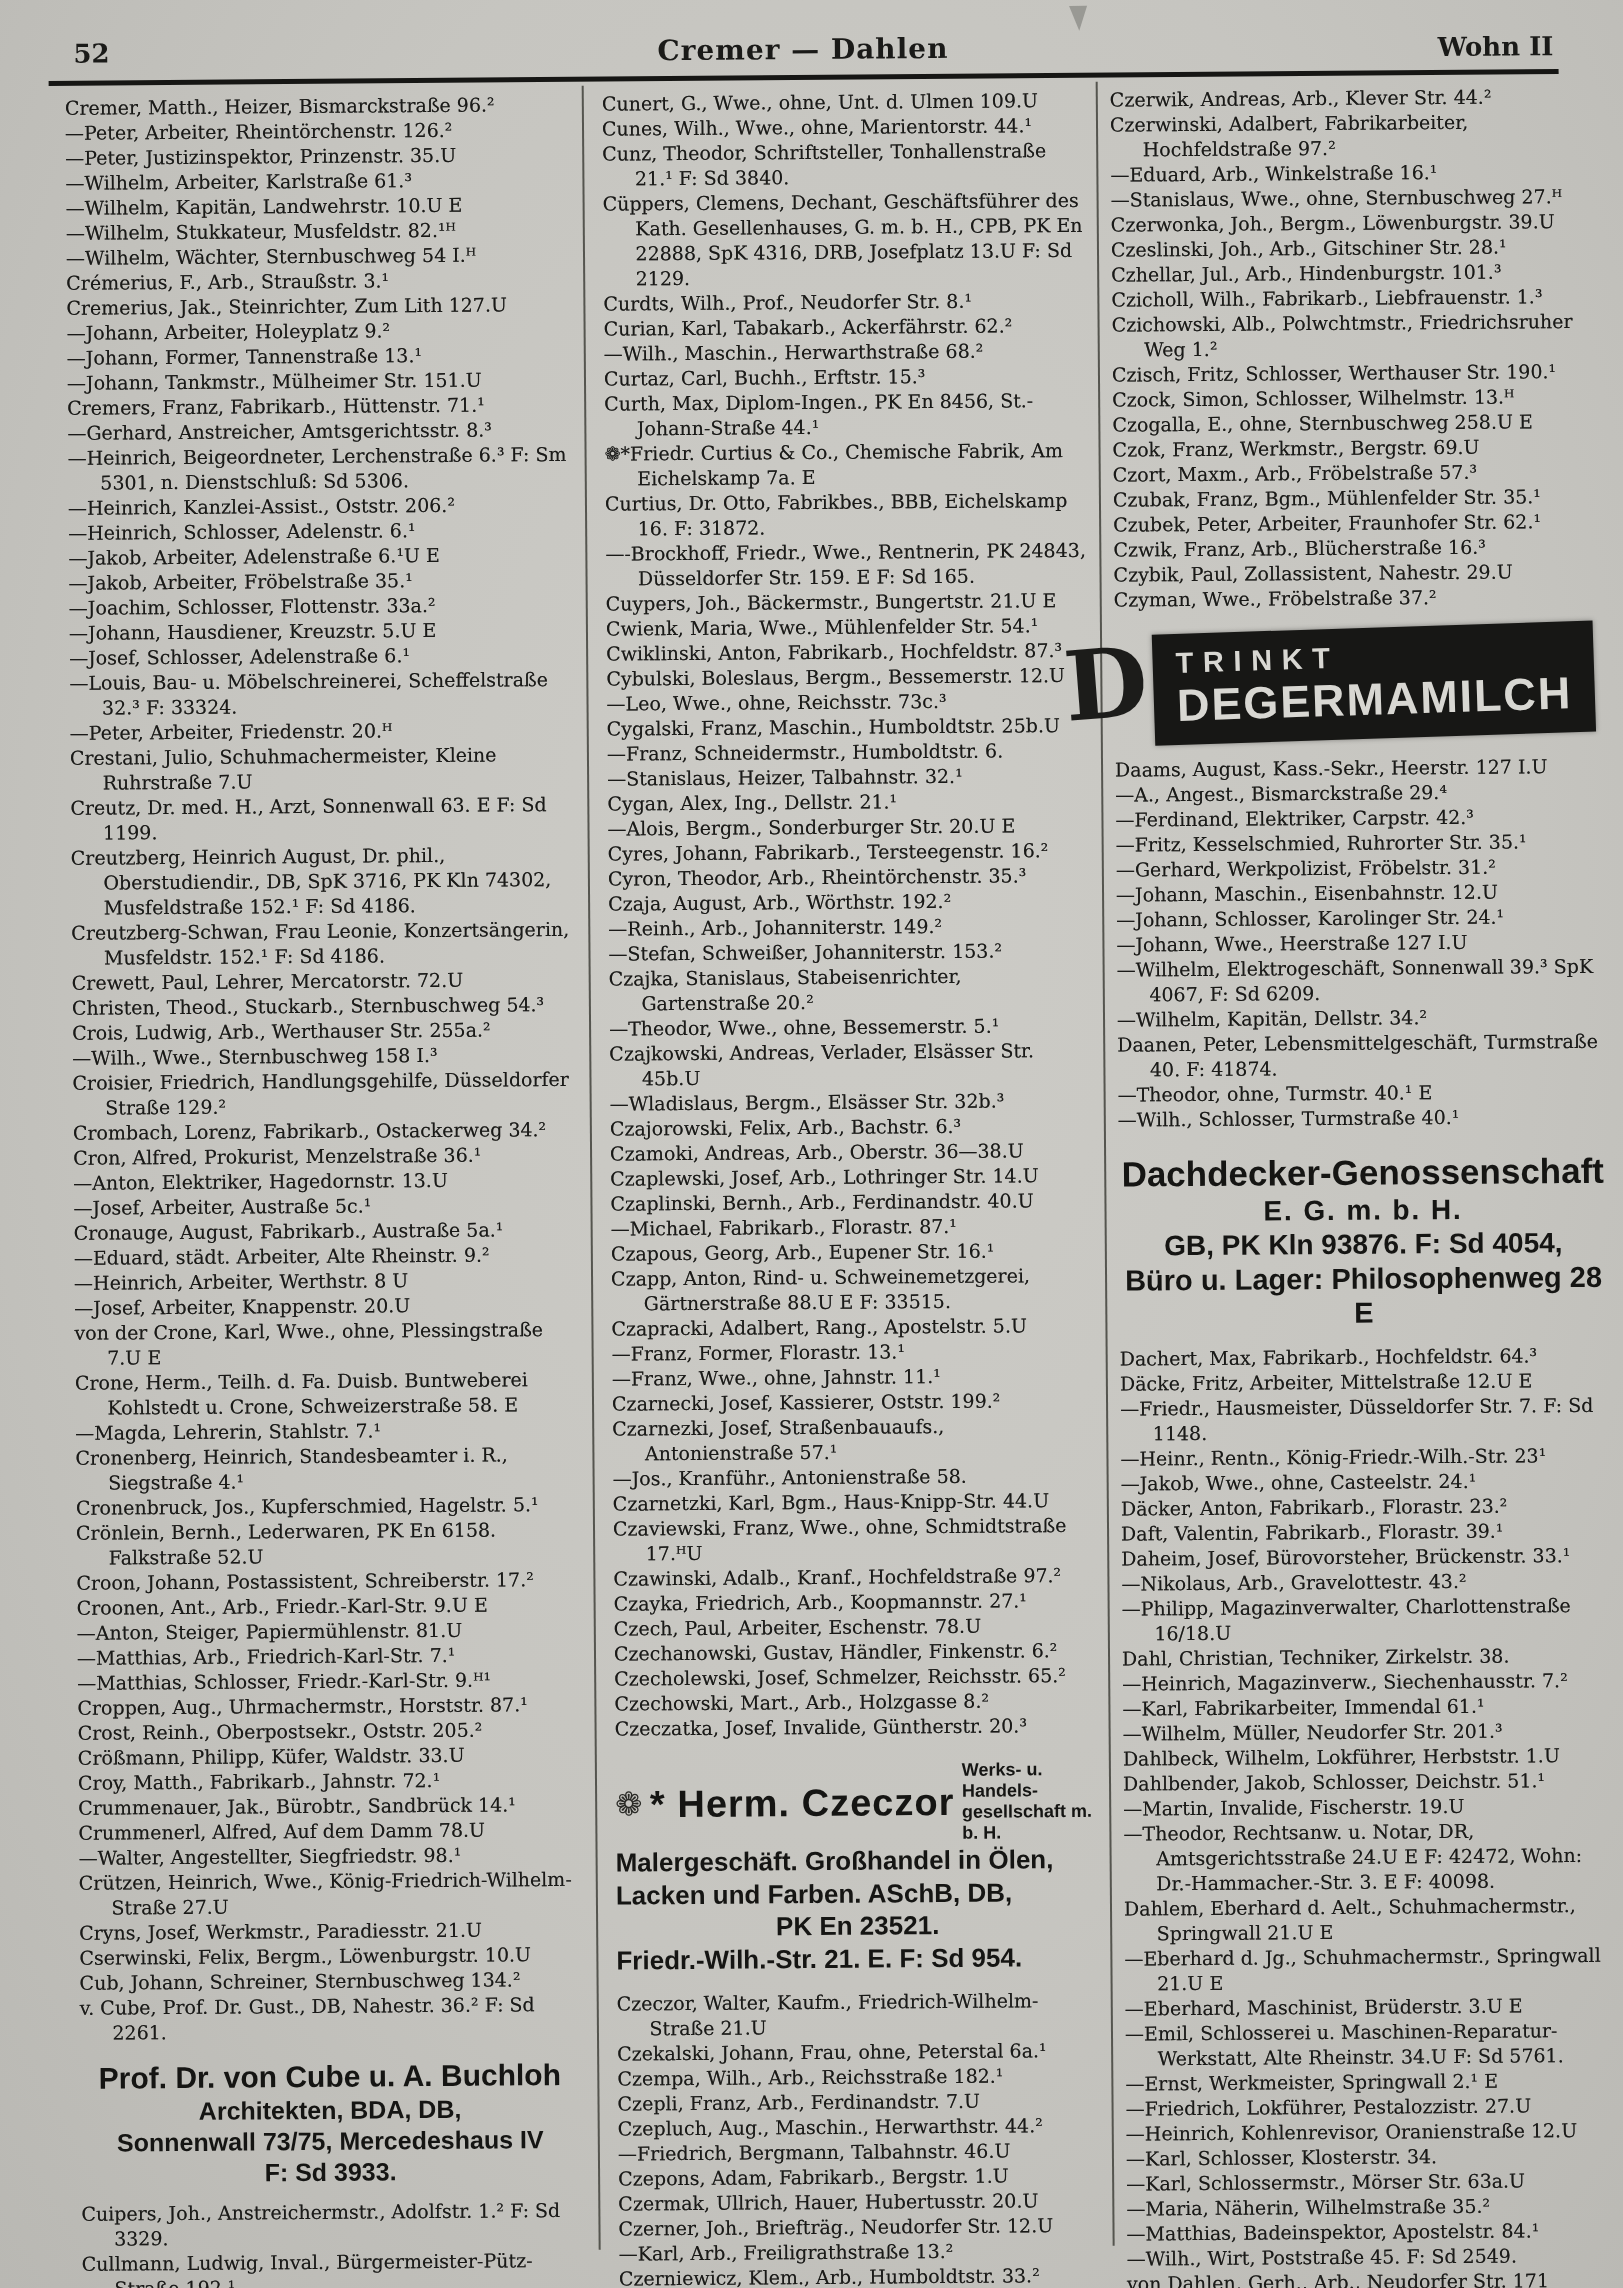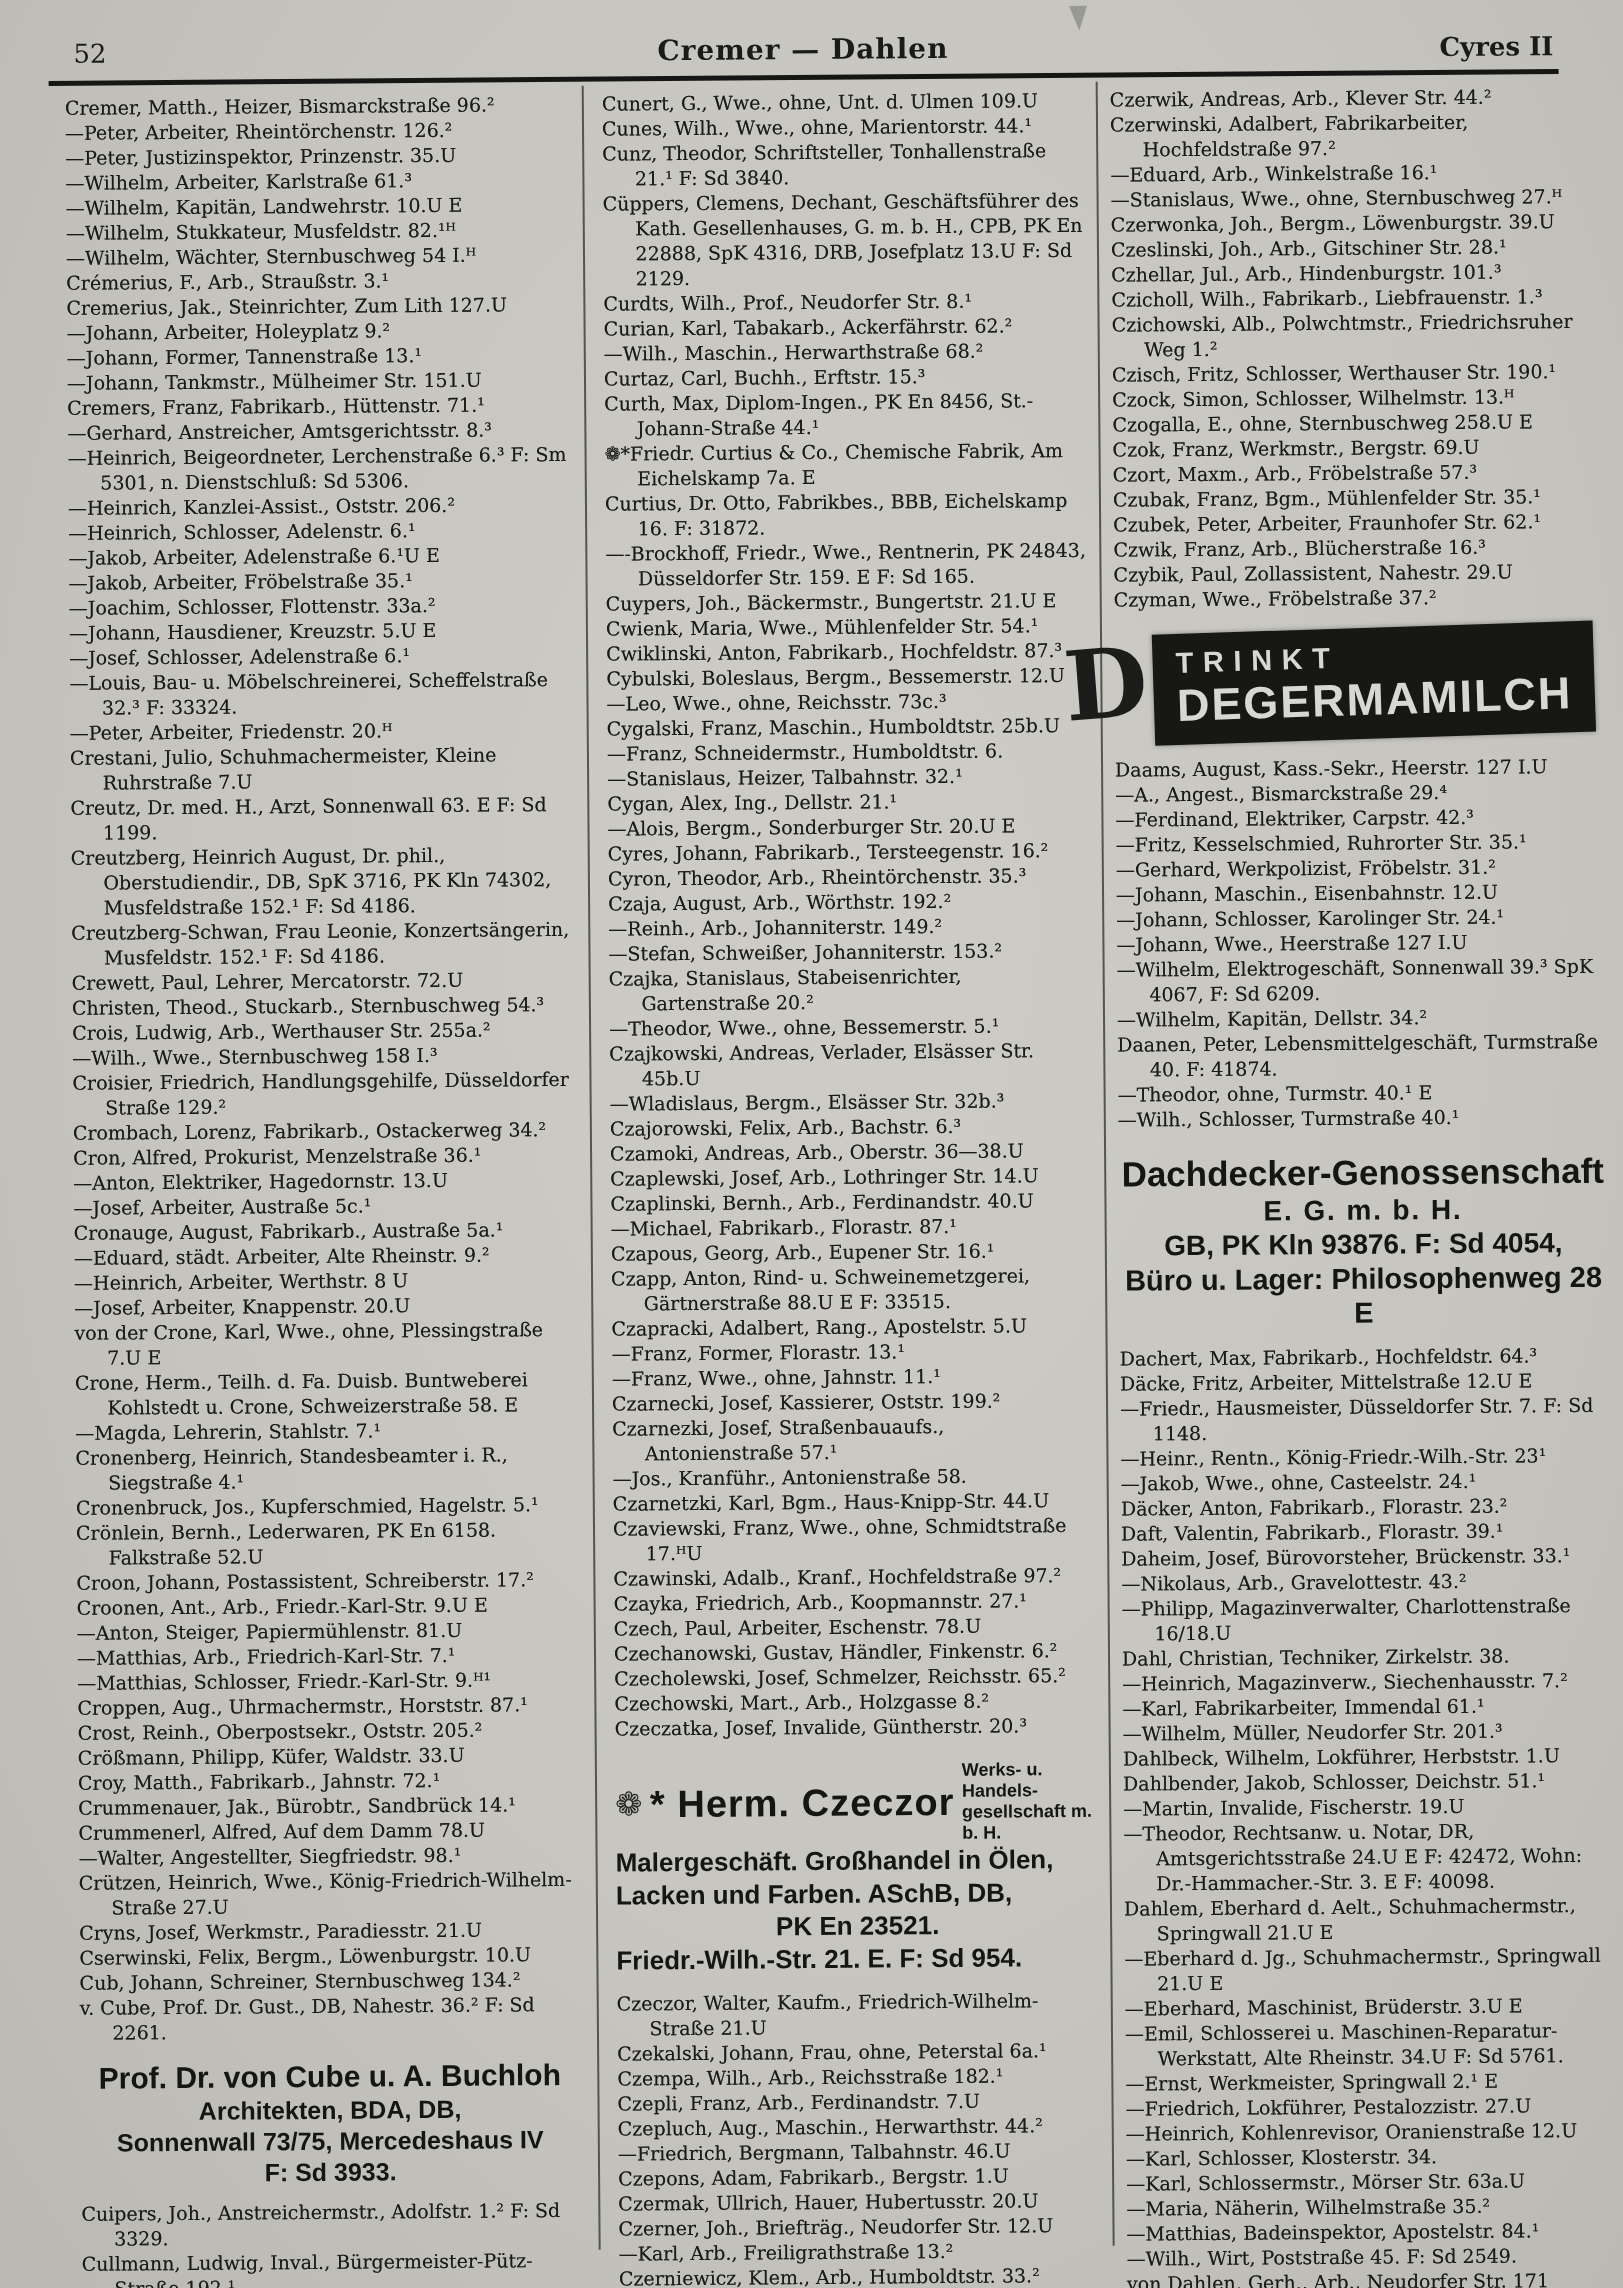--- a/index.html
+++ b/index.html
@@ -4,21 +4,21 @@
 <style>
   html,body{margin:0;padding:0;}
   .page{position:relative;width:1623px;height:2288px;overflow:hidden;
         background:radial-gradient(ellipse at 52% 40%, #cdccc7 0%, #c6c5c0 55%, #b9b8b3 100%);
         font-family:"DejaVu Serif", serif;color:#1a1a18;}
   .sheet{position:absolute;inset:0;transform:rotate(-0.45deg);}
   .smudge{position:absolute;left:1078px;top:7.6px;width:0;height:0;
           border-left:10.5px solid transparent;border-right:8.6px solid transparent;
           border-top:25px solid #8d8d88;opacity:.8;}
   .pagehead{position:absolute;top:25px;left:0;width:100%;height:48px;}
-  .page-num{position:absolute;left:82px;top:7.6px;font-size:26px;font-weight:normal;}
+  .page-num{position:absolute;left:82px;top:7.6px;font-size:26px;font-weight:bold;}
   .page-title{position:absolute;left:0;right:0;top:7.6px;text-align:center;font-size:28px;font-weight:bold;letter-spacing:1px;}
   .page-part{position:absolute;right:61px;top:11.5px;font-size:26px;font-weight:bold;}
   .headrule{position:absolute;top:75px;left:57px;width:1510px;height:4.8px;background:#161614;}
   .vdiv{position:absolute;top:84px;bottom:40px;width:1.9px;background:#55554f;}
   .vdiv.d1{left:590px;}
   .vdiv.d2{left:1104px;}
   .col{position:absolute;top:90px;}
   .col1{left:73px;width:499px;}
   .col2{left:610px;width:483px;}
   .col3{left:1118px;width:489px;}
@@ -54,21 +54,21 @@
 </head>
 <body>
 
 <div class="page">
   <div class="sheet">
     <div class="smudge"></div>
 
     <div class="pagehead">
       <div class="page-num">52</div>
       <div class="page-title">Cremer  —  Dahlen</div>
-      <div class="page-part">Cyres II</div>
+      <div class="page-part">Wohn II</div>
     </div>
     <div class="headrule"></div>
 
     <div class="vdiv d1"></div>
     <div class="vdiv d2"></div>
 
     <div class="col col1">
       <div>
           <div class="entry">Cremer, Matth., Heizer, Bismarckstraße 96.²</div>
           <div class="entry">—Peter, Arbeiter, Rheintörchenstr. 126.²</div>

